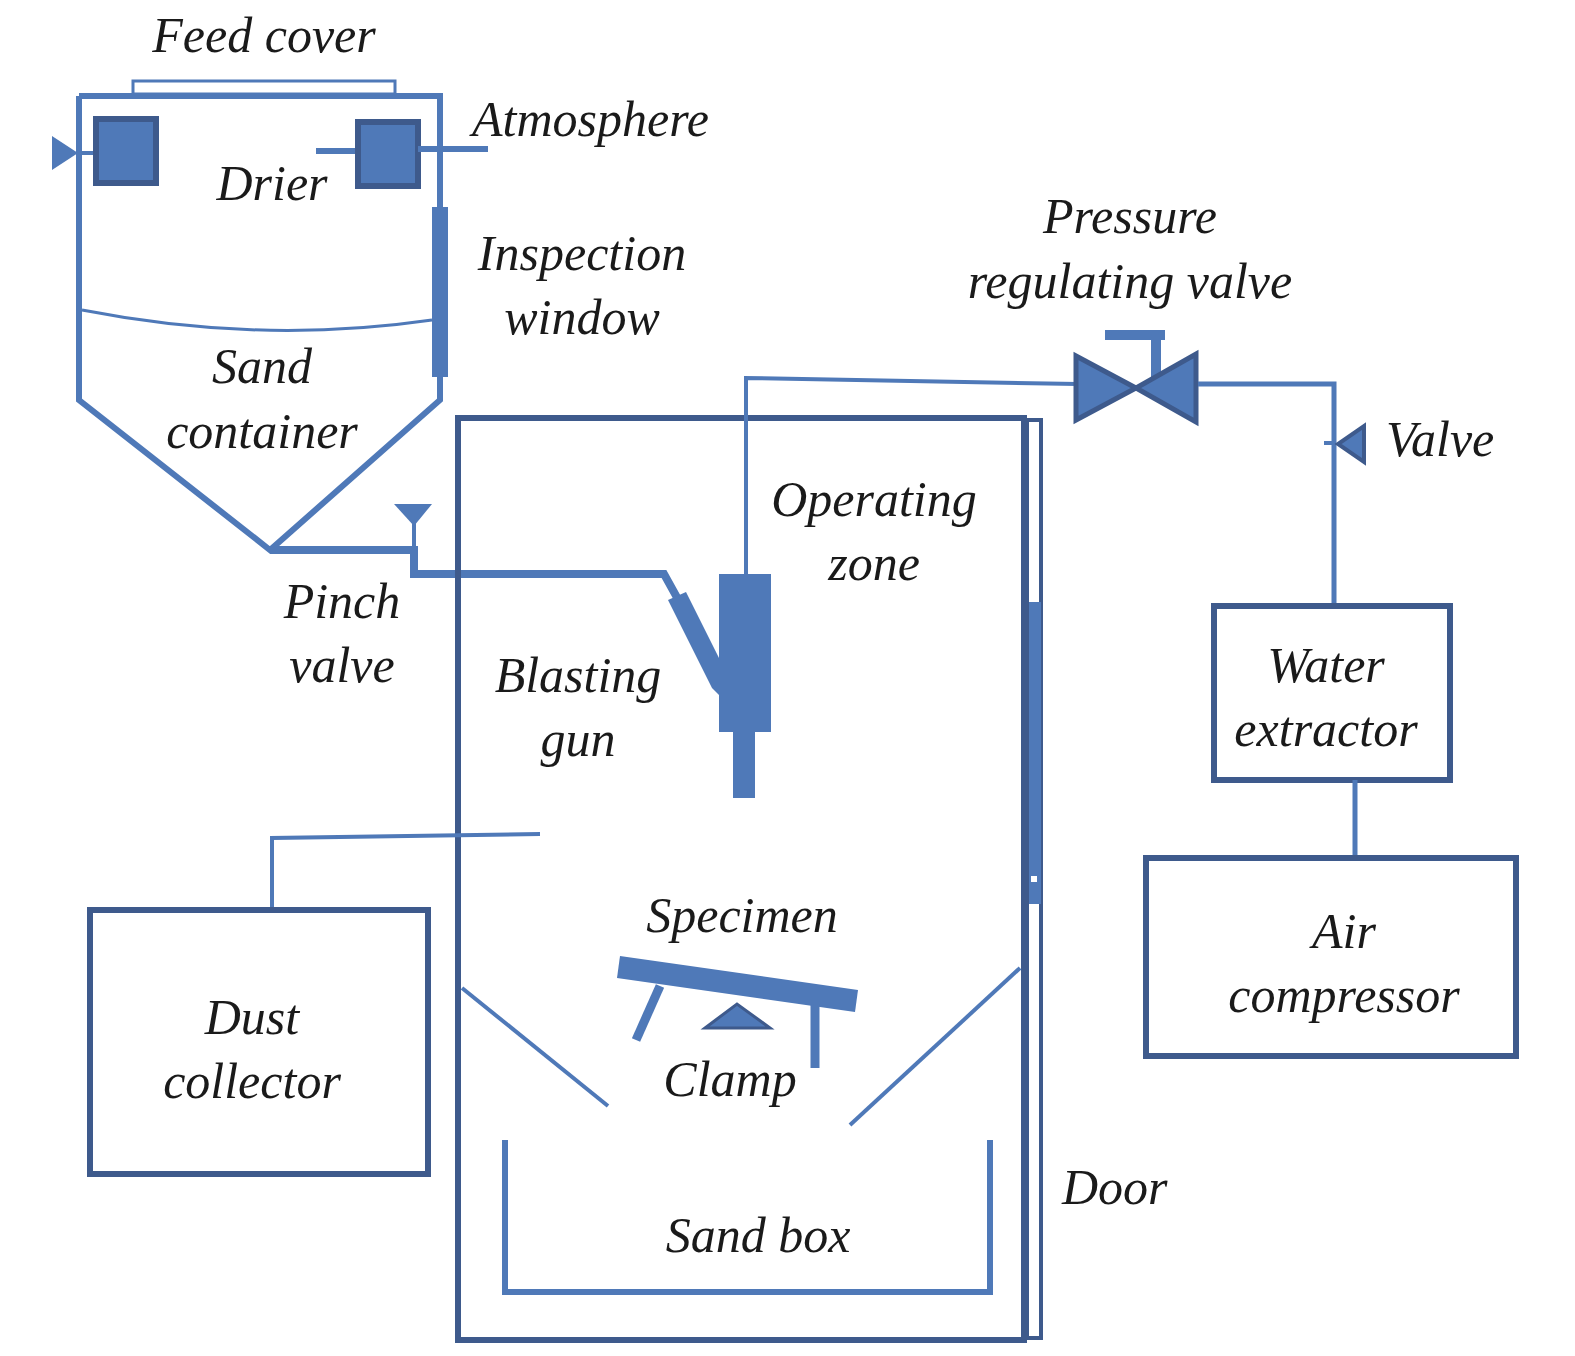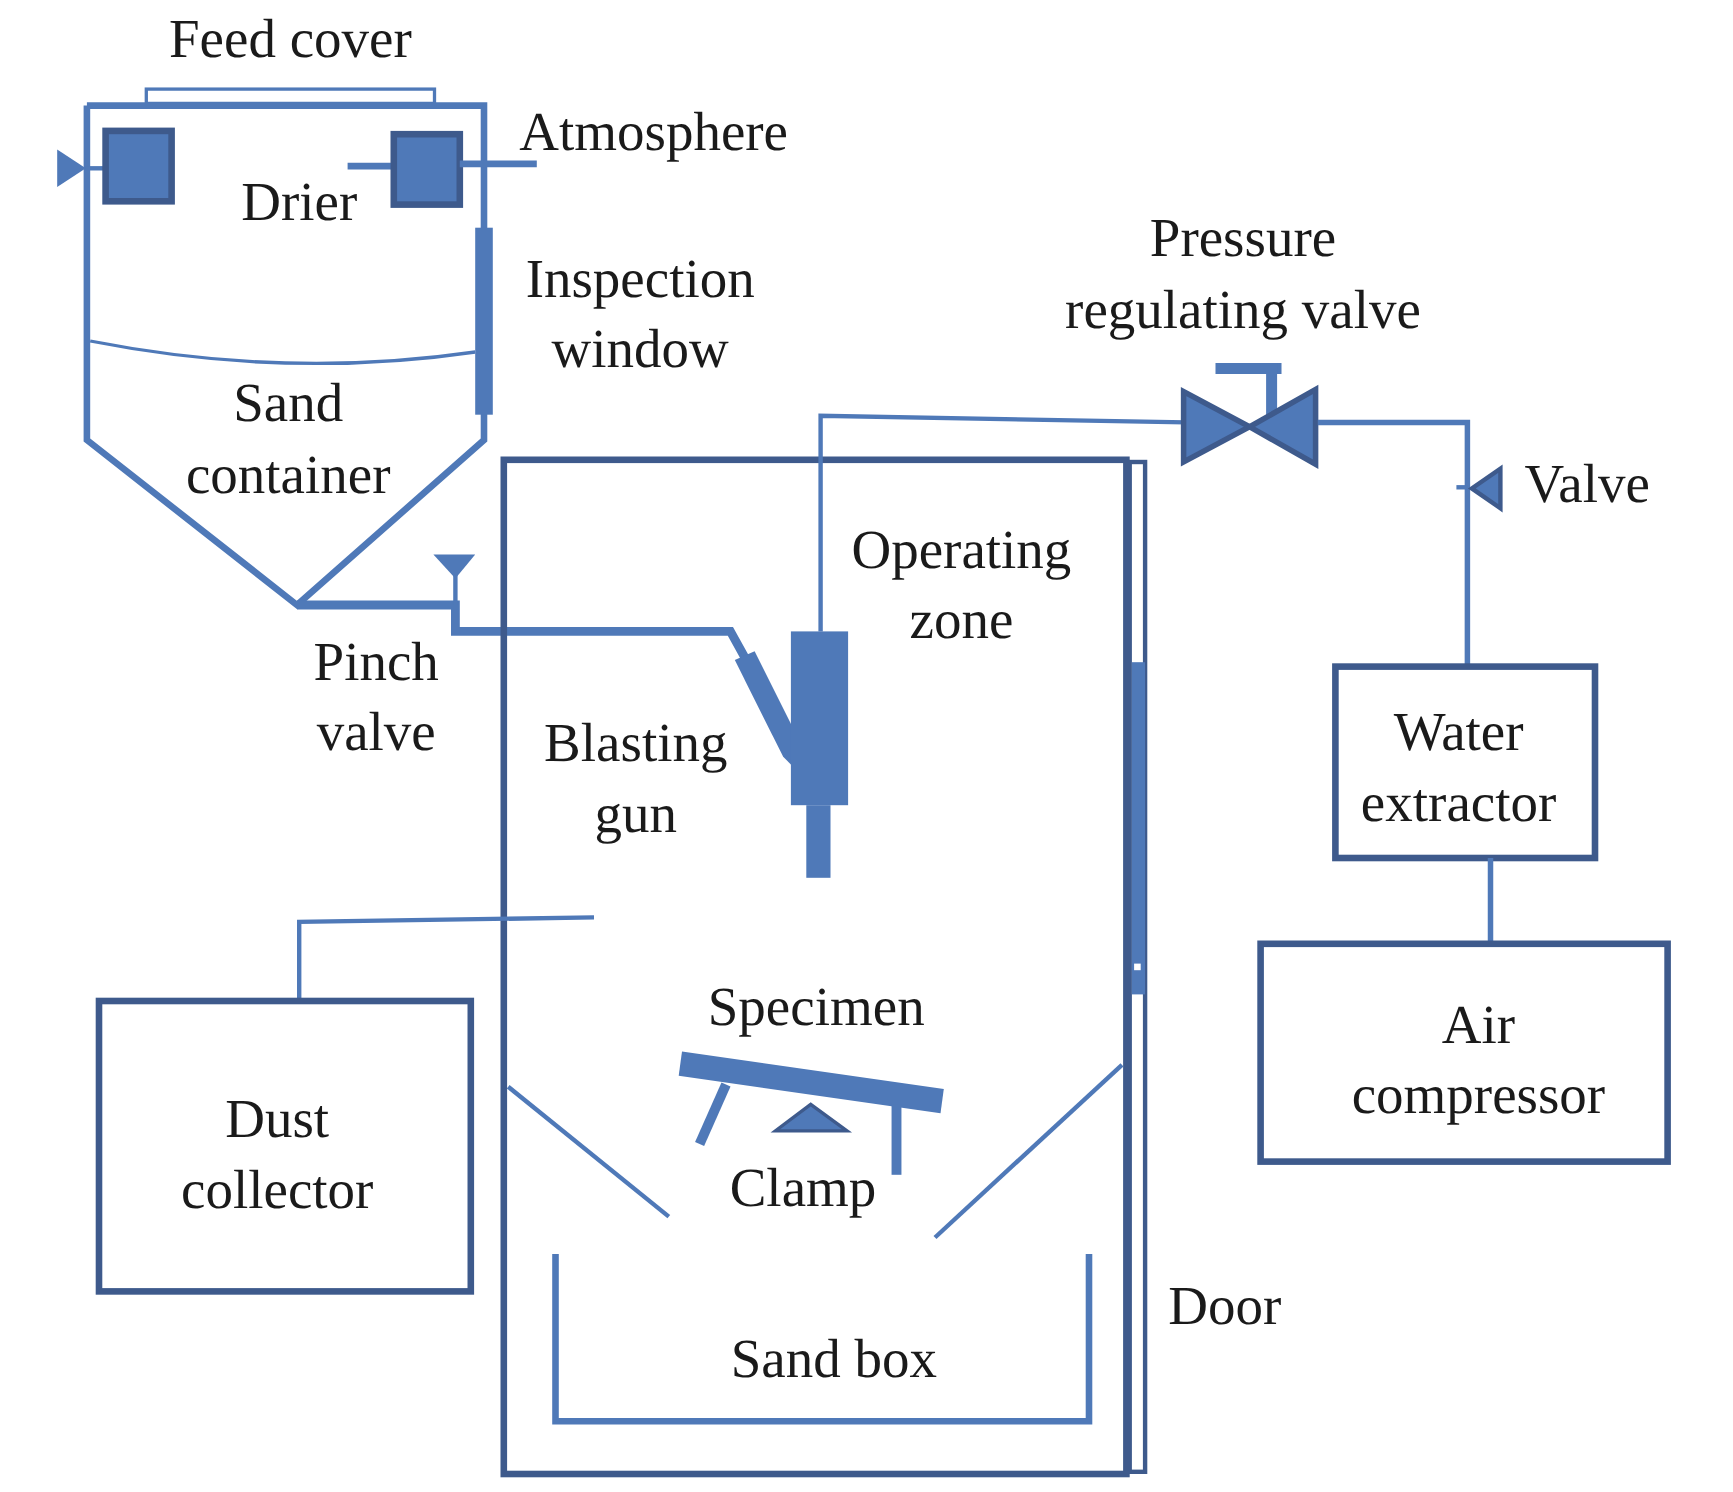--- a/index.html
+++ b/index.html
@@ -1,16 +1,16 @@
 <!DOCTYPE html>
 <html><head>
 <meta charset="utf-8">
 <style>
   html, body { margin: 0; padding: 0; background: #ffffff; }
-  #canvas { position: relative; width: 1575px; height: 1356px; background: #ffffff; overflow: hidden; }
+  #canvas { position: relative; width: 1575px; height: 1356px; background: #ffffff; overflow: hidden; font-style: italic; }
   svg { position: absolute; left: 0; top: 0; }
   .lbl { font-family: "Liberation Serif", "DejaVu Serif", serif; font-size: 50px; fill: #1a1a1a; }
 </style>
 </head>
 <body>
 
 <div id="canvas">
 <svg width="1575" height="1356" viewBox="0 0 1575 1356">
 
   <g fill="none" stroke="#4f79b8" stroke-width="6">

